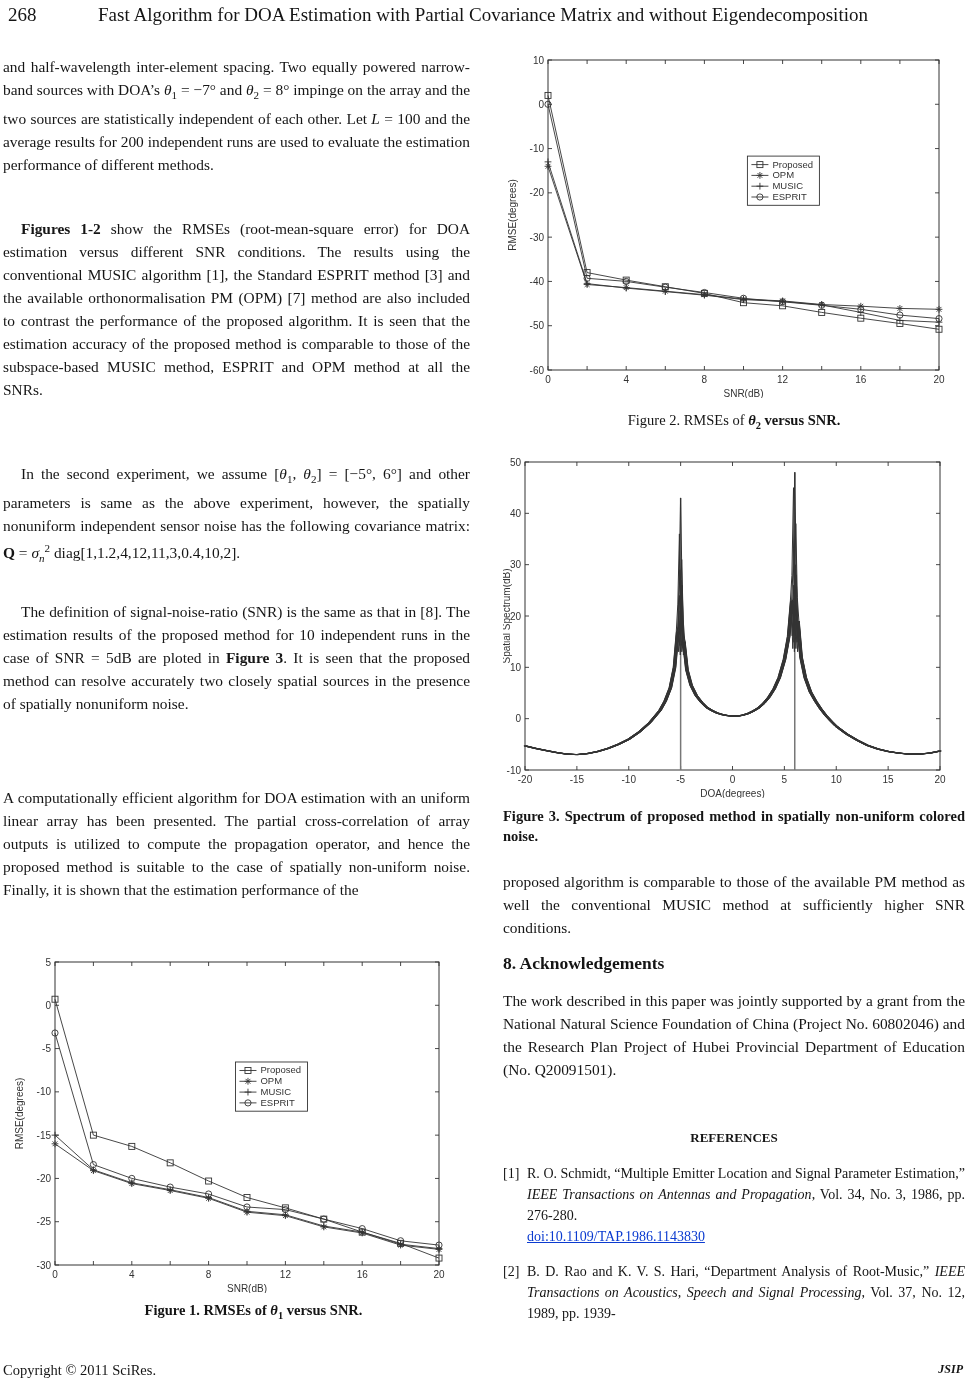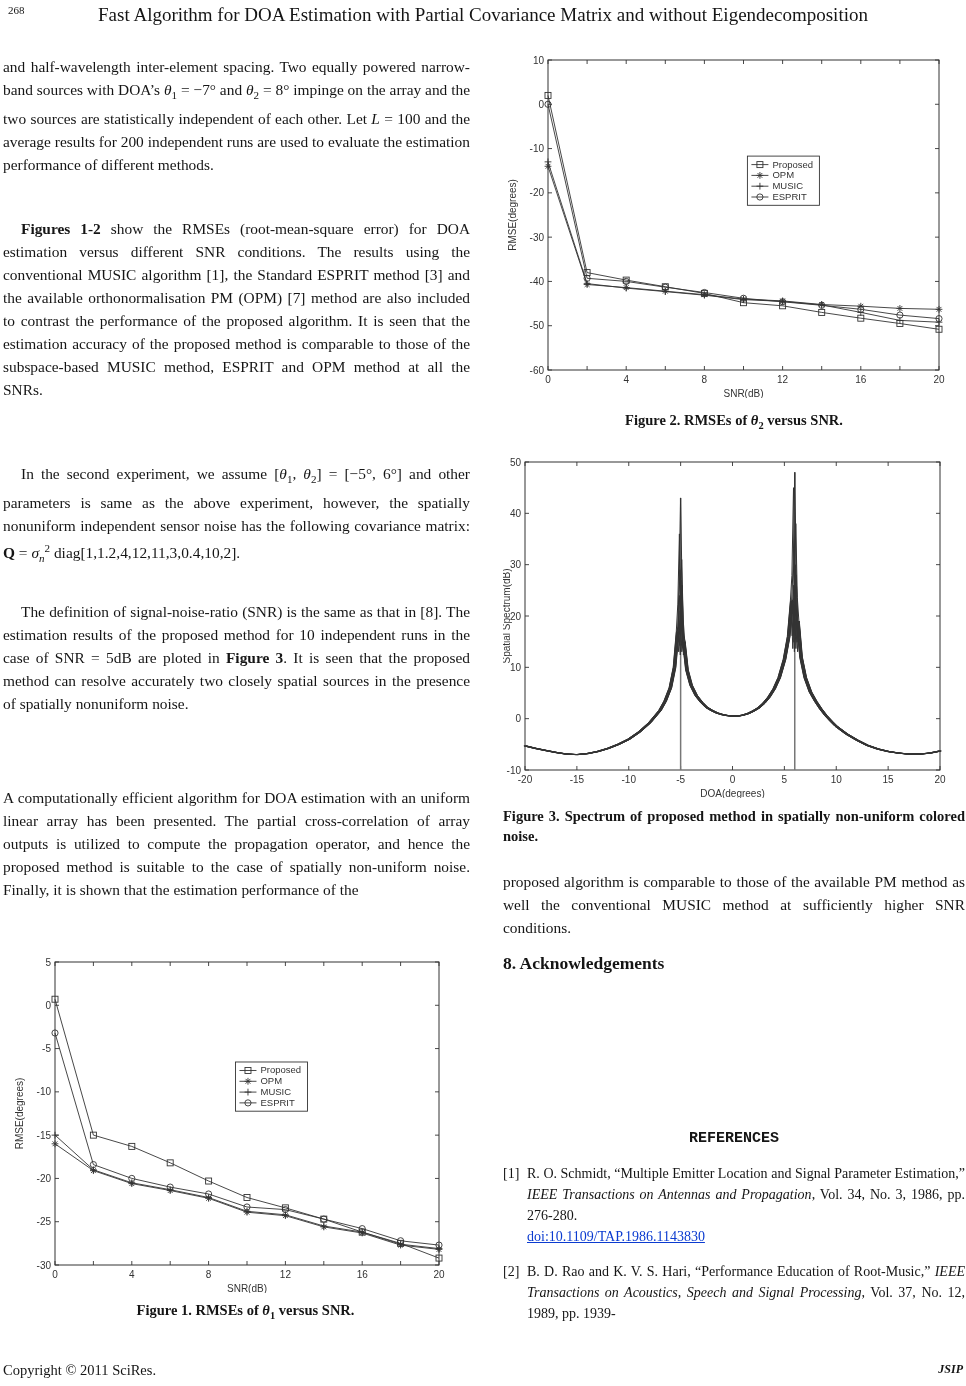--- a/index.html
+++ b/index.html
@@ -1,30 +1,30 @@
 <!DOCTYPE html>
 <html><head>
 <meta charset="utf-8">
 <style>
   html,body{margin:0;padding:0;background:#e8e8e8;}
   .page{position:relative;width:966px;height:1386px;background:#ffffff;color:#151515;
         font-family:"Liberation Serif",serif;overflow:hidden;}
-  .hdr-num{position:absolute;left:8px;top:4px;font-size:11px;}
+  .hdr-num{position:absolute;left:8px;top:4px;font-size:19px;}
   .hdr-title{position:absolute;left:0;top:4px;width:966px;text-align:center;font-size:19px;}
   .para{position:absolute;left:3px;width:467px;text-align:justify;
         font-size:15.4px;line-height:23px;}
   .rcol{left:503px;width:462px;}
   .indent{text-indent:18px;}
   .h2{position:absolute;left:3px;width:467px;font-weight:bold;font-size:17.5px;}
   .caption{position:absolute;font-weight:bold;font-size:14.5px;line-height:20px;}
   .center{text-align:center;}
   .just{text-align:justify;}
   .fig{position:absolute;background:#fff;}
   svg text{font-family:"Liberation Sans",sans-serif;}
-  .refhdr{position:absolute;left:503px;width:462px;text-align:center;font-weight:bold;font-size:15px;font-family:Liberation Mono, monospace;}
+  .refhdr{position:absolute;left:503px;width:462px;text-align:center;font-weight:bold;font-size:13px;}
   .ref{position:absolute;left:503px;width:462px;font-size:14px;line-height:21px;}
   .ref-label{position:absolute;left:0;top:0;}
   .ref-text{margin-left:24px;text-align:justify;}
   .foot-left{position:absolute;left:3px;top:1362px;font-size:14.5px;}
   .foot-right{position:absolute;right:3px;top:1362px;font-size:12px;font-weight:bold;font-style:italic;}
 </style>
 </head>
 <body>
 
 <div class="page">
@@ -198,21 +198,21 @@
       <line x1="235.57999999999998" y1="128.69" x2="240.38" y2="123.89" stroke="#333333" stroke-width="0.9"></line>
       <text x="250.48" y="129.29000000000002" text-anchor="start" font-size="9.5" fill="#333333">OPM</text>
       <line x1="229.48" y1="137.09" x2="246.48" y2="137.09" stroke="#333333" stroke-width="0.9"></line>
       <line x1="234.57999999999998" y1="137.09" x2="241.38" y2="137.09" stroke="#333333" stroke-width="0.9"></line>
       <line x1="237.98" y1="133.69" x2="237.98" y2="140.49" stroke="#333333" stroke-width="0.9"></line>
       <text x="250.48" y="140.09" text-anchor="start" font-size="9.5" fill="#333333">MUSIC</text>
       <line x1="229.48" y1="147.89000000000001" x2="246.48" y2="147.89000000000001" stroke="#333333" stroke-width="0.9"></line>
       <circle cx="237.98" cy="147.89000000000001" r="3.1" fill="none" stroke="#333333" stroke-width="0.9"></circle>
       <text x="250.48" y="150.89000000000001" text-anchor="start" font-size="9.5" fill="#333333">ESPRIT</text>
     </svg>
-  <div class="caption center" style="left:12px;top:1300px;width:467px"><span style="font-weight: bold;">Figure 1. RMSEs of </span><span style="font-weight: bold; font-style: italic;">θ</span><span style="font-weight: bold; font-size: 72%; vertical-align: sub;">1</span><span style="font-weight: bold;"> versus SNR.</span></div>
+  <div class="caption center" style="left:20px;top:1300px;width:467px"><span style="font-weight: bold;">Figure 1. RMSEs of </span><span style="font-weight: bold; font-style: italic;">θ</span><span style="font-weight: bold; font-size: 72%; vertical-align: sub;">1</span><span style="font-weight: bold;"> versus SNR.</span></div>
 
   <svg class="fig" style="left:503px;top:48px" width="462" height="350">
       <rect x="45" y="12" width="391" height="310" fill="#fff" stroke="#333333" stroke-width="1"></rect>
       <line x1="45" y1="322" x2="45" y2="318" stroke="#333333" stroke-width="0.9"></line>
       <line x1="45" y1="12" x2="45" y2="16" stroke="#333333" stroke-width="0.9"></line>
       <text x="45" y="335" text-anchor="middle" font-size="10" fill="#333333">0</text>
       <line x1="84.1" y1="322" x2="84.1" y2="318" stroke="#333333" stroke-width="0.9"></line>
       <line x1="84.1" y1="12" x2="84.1" y2="16" stroke="#333333" stroke-width="0.9"></line>
       <line x1="123.2" y1="322" x2="123.2" y2="318" stroke="#333333" stroke-width="0.9"></line>
       <line x1="123.2" y1="12" x2="123.2" y2="16" stroke="#333333" stroke-width="0.9"></line>
@@ -366,21 +366,21 @@
       <line x1="254.50999999999996" y1="129.79999999999998" x2="259.30999999999995" y2="124.99999999999999" stroke="#333333" stroke-width="0.9"></line>
       <text x="269.40999999999997" y="130.39999999999998" text-anchor="start" font-size="9.5" fill="#333333">OPM</text>
       <line x1="248.41" y1="138.2" x2="265.40999999999997" y2="138.2" stroke="#333333" stroke-width="0.9"></line>
       <line x1="253.50999999999996" y1="138.2" x2="260.30999999999995" y2="138.2" stroke="#333333" stroke-width="0.9"></line>
       <line x1="256.90999999999997" y1="134.79999999999998" x2="256.90999999999997" y2="141.6" stroke="#333333" stroke-width="0.9"></line>
       <text x="269.40999999999997" y="141.2" text-anchor="start" font-size="9.5" fill="#333333">MUSIC</text>
       <line x1="248.41" y1="149" x2="265.40999999999997" y2="149" stroke="#333333" stroke-width="0.9"></line>
       <circle cx="256.90999999999997" cy="149" r="3.1" fill="none" stroke="#333333" stroke-width="0.9"></circle>
       <text x="269.40999999999997" y="152" text-anchor="start" font-size="9.5" fill="#333333">ESPRIT</text>
     </svg>
-  <div class="caption center" style="left:503px;top:410px;width:462px"><span style="font-weight: bold;">Figure 2. RMSEs of </span><span style="font-weight: bold; font-style: italic;">θ</span><span style="font-weight: bold; font-size: 72%; vertical-align: sub;">2</span><span style="font-weight: bold;"> versus SNR.</span></div>
+  <div class="caption center" style="left:503px;top:410px;width:462px"><span style="font-weight: normal;">Figure 2. RMSEs of </span><span style="font-weight: bold; font-style: italic;">θ</span><span style="font-weight: bold; font-size: 72%; vertical-align: sub;">2</span><span style="font-weight: bold;"> versus SNR.</span></div>
 
   <svg class="fig" style="left:503px;top:450px" width="462" height="348">
       <rect x="22" y="12" width="415" height="308" fill="#fff" stroke="#333333" stroke-width="1"></rect>
       <line x1="22" y1="320" x2="22" y2="316" stroke="#333333" stroke-width="0.9"></line>
       <line x1="22" y1="12" x2="22" y2="16" stroke="#333333" stroke-width="0.9"></line>
       <text x="22" y="333" text-anchor="middle" font-size="10" fill="#333333">-20</text>
       <line x1="73.875" y1="320" x2="73.875" y2="316" stroke="#333333" stroke-width="0.9"></line>
       <line x1="73.875" y1="12" x2="73.875" y2="16" stroke="#333333" stroke-width="0.9"></line>
       <text x="73.875" y="333" text-anchor="middle" font-size="10" fill="#333333">-15</text>
       <line x1="125.75" y1="320" x2="125.75" y2="316" stroke="#333333" stroke-width="0.9"></line>
@@ -437,28 +437,29 @@
       <polyline fill="none" stroke="#333333" stroke-width="1" points="23.5,295.9 33.8,298.4 44.2,300.5 54.6,302.5 65.0,304.1 75.3,304.6 85.7,303.6 96.1,301.5 106.5,298.4 116.8,294.3 127.2,289.2 137.6,282.0 148.0,272.8 158.3,260.5 163.5,251.2 168.7,237.9 172.9,217.3 176.0,181.4 177.5,185.9 179.1,135.2 180.6,185.9 182.2,191.7 185.3,219.9 189.5,235.3 194.6,245.6 199.8,252.2 205.0,257.4 210.2,260.5 215.4,263.0 220.6,264.6 225.8,265.6 231.0,266.1 236.1,266.1 241.3,265.1 246.5,263.5 251.7,261.0 256.9,257.9 262.1,253.3 267.3,247.1 272.5,238.9 277.6,227.6 282.8,209.6 287.0,186.5 290.1,150.6 291.6,179.6 293.2,124.9 294.8,179.6 296.3,171.1 299.4,207.1 303.6,227.6 308.8,242.0 314.0,251.2 319.1,258.9 324.3,265.6 329.5,271.2 334.7,276.4 345.1,284.1 355.5,290.2 365.8,295.4 376.2,299.0 386.6,301.5 397.0,303.1 407.3,304.1 417.7,304.1 428.1,303.1 438.5,301.0"></polyline>
       <polyline fill="none" stroke="#333333" stroke-width="1" points="21.0,295.9 31.3,298.4 41.7,300.5 52.1,302.5 62.5,304.1 72.8,304.6 83.2,303.6 93.6,301.5 104.0,298.4 114.3,294.3 124.7,289.2 135.1,282.0 145.5,272.8 155.8,260.5 161.0,251.2 166.2,237.9 170.4,217.3 173.5,181.4 175.0,192.3 176.6,145.5 178.1,192.3 179.7,191.7 182.8,219.9 187.0,235.3 192.1,245.6 197.3,252.2 202.5,257.4 207.7,260.5 212.9,263.0 218.1,264.6 223.3,265.6 228.5,266.1 233.7,266.1 238.8,265.1 244.0,263.5 249.2,261.0 254.4,257.9 259.6,253.3 264.8,247.1 270.0,238.9 275.1,227.6 280.3,209.6 284.5,186.5 287.6,150.6 289.2,185.9 290.7,135.2 292.3,185.9 293.8,171.1 296.9,207.1 301.1,227.6 306.3,242.0 311.5,251.2 316.6,258.9 321.8,265.6 327.0,271.2 332.2,276.4 342.6,284.1 353.0,290.2 363.3,295.4 373.7,299.0 384.1,301.5 394.5,303.1 404.8,304.1 415.2,304.1 425.6,303.1 436.0,301.0"></polyline>
       <polyline fill="none" stroke="#333333" stroke-width="1" points="22.8,295.9 33.2,298.4 43.6,300.5 54.0,302.5 64.3,304.1 74.7,304.6 85.1,303.6 95.5,301.5 105.8,298.4 116.2,294.3 126.6,289.2 137.0,282.0 147.3,272.8 157.7,260.5 162.9,251.2 168.1,237.9 172.2,217.3 175.3,181.4 176.9,195.5 178.5,150.6 180.0,195.5 181.6,191.7 184.7,219.9 188.8,235.3 194.0,245.6 199.2,252.2 204.4,257.4 209.6,260.5 214.8,263.0 220.0,264.6 225.1,265.6 230.3,266.1 235.5,266.1 240.7,265.1 245.9,263.5 251.1,261.0 256.3,257.9 261.5,253.3 266.6,247.1 271.8,238.9 277.0,227.6 282.2,209.6 286.4,186.5 289.5,150.6 291.0,192.3 292.6,145.5 294.1,192.3 295.7,171.1 298.8,207.1 303.0,227.6 308.1,242.0 313.3,251.2 318.5,258.9 323.7,265.6 328.9,271.2 334.1,276.4 344.5,284.1 354.8,290.2 365.2,295.4 375.6,299.0 386.0,301.5 396.3,303.1 406.7,304.1 417.1,304.1 427.5,303.1 437.8,301.0"></polyline>
       <polyline fill="none" stroke="#333333" stroke-width="1" points="21.6,295.9 32.0,298.4 42.3,300.5 52.7,302.5 63.1,304.1 73.5,304.6 83.8,303.6 94.2,301.5 104.6,298.4 115.0,294.3 125.3,289.2 135.7,282.0 146.1,272.8 156.5,260.5 161.6,251.2 166.8,237.9 171.0,217.3 174.1,181.4 175.7,201.8 177.2,160.9 178.8,201.8 180.3,191.7 183.4,219.9 187.6,235.3 192.8,245.6 198.0,252.2 203.1,257.4 208.3,260.5 213.5,263.0 218.7,264.6 223.9,265.6 229.1,266.1 234.3,266.1 239.5,265.1 244.6,263.5 249.8,261.0 255.0,257.9 260.2,253.3 265.4,247.1 270.6,238.9 275.8,227.6 281.0,209.6 285.1,186.5 288.2,150.6 289.8,198.6 291.3,155.7 292.9,198.6 294.4,171.1 297.6,207.1 301.7,227.6 306.9,242.0 312.1,251.2 317.3,258.9 322.5,265.6 327.6,271.2 332.8,276.4 343.2,284.1 353.6,290.2 364.0,295.4 374.3,299.0 384.7,301.5 395.1,303.1 405.5,304.1 415.8,304.1 426.2,303.1 436.6,301.0"></polyline>
       <polyline fill="none" stroke="#333333" stroke-width="1" points="23.2,295.9 33.6,298.4 44.0,300.5 54.4,302.5 64.7,304.1 75.1,304.6 85.5,303.6 95.9,301.5 106.2,298.4 116.6,294.3 127.0,289.2 137.4,282.0 147.7,272.8 158.1,260.5 163.3,251.2 168.5,237.9 172.6,217.3 175.8,181.4 177.3,205.0 178.9,166.0 180.4,205.0 182.0,191.7 185.1,219.9 189.2,235.3 194.4,245.6 199.6,252.2 204.8,257.4 210.0,260.5 215.2,263.0 220.4,264.6 225.6,265.6 230.7,266.1 235.9,266.1 241.1,265.1 246.3,263.5 251.5,261.0 256.7,257.9 261.9,253.3 267.1,247.1 272.2,238.9 277.4,227.6 282.6,209.6 286.8,186.5 289.9,150.6 291.4,201.8 293.0,160.9 294.6,201.8 296.1,171.1 299.2,207.1 303.4,227.6 308.6,242.0 313.7,251.2 318.9,258.9 324.1,265.6 329.3,271.2 334.5,276.4 344.9,284.1 355.2,290.2 365.6,295.4 376.0,299.0 386.4,301.5 396.7,303.1 407.1,304.1 417.5,304.1 427.9,303.1 438.2,301.0"></polyline>
     </svg>
   <div class="caption just" style="left:503px;top:806px;width:462px"><span style="font-weight: bold;">Figure 3. Spectrum of proposed method in spatially non-uniform colored noise.</span></div>
 
   <div class="para rcol" style="top:870px">proposed algorithm is comparable to those of the available PM method as well the conventional MUSIC method at sufficiently higher SNR conditions.</div>
   <div class="h2" style="left:503px;width:462px;top:953px">8. Acknowledgements</div>
+  <div class="para rcol" style="top:989px">The work described in this paper was jointly supported by a grant from the National Natural Science Foundation of China (Project No. 60802046) and the Research Plan Project of Hubei Provincial Department of Education (No. Q20091501).</div>
 
   <div class="refhdr" style="top:1130px">REFERENCES</div>
 
   <div class="ref" style="top:1163px">
     <span class="ref-label">[1]</span>
     <div class="ref-text"><span>R. O. Schmidt, “Multiple Emitter Location and Signal Parameter Estimation,” </span><span style="font-style: italic;">IEEE Transactions on Antennas and Propagation</span><span>, Vol. 34, No. 3, 1986, pp. 276-280.</span><br><span style="color: rgb(11, 59, 208); text-decoration: underline;">doi:10.1109/TAP.1986.1143830</span></div>
   </div>
   <div class="ref" style="top:1261px">
     <span class="ref-label">[2]</span>
-    <div class="ref-text"><span>B. D. Rao and K. V. S. Hari, “Performance Education of Root-Music,” </span><span style="font-style: italic;">IEEE Transactions on Acoustics</span><span>, </span><span style="font-style: italic;">Speech and Signal Processing</span><span>, Vol. 37, No. 12, 1989, pp. 1939-</span></div>
+    <div class="ref-text"><span>B. D. Rao and K. V. S. Hari, “Department Analysis of Root-Music,” </span><span style="font-style: italic;">IEEE Transactions on Acoustics</span><span>, </span><span style="font-style: italic;">Speech and Signal Processing</span><span>, Vol. 37, No. 12, 1989, pp. 1939-</span></div>
   </div>
 
   <span class="foot-left">Copyright © 2011 SciRes.</span>
   <span class="foot-right">JSIP</span>
 
 </div>
 
 </body></html>

